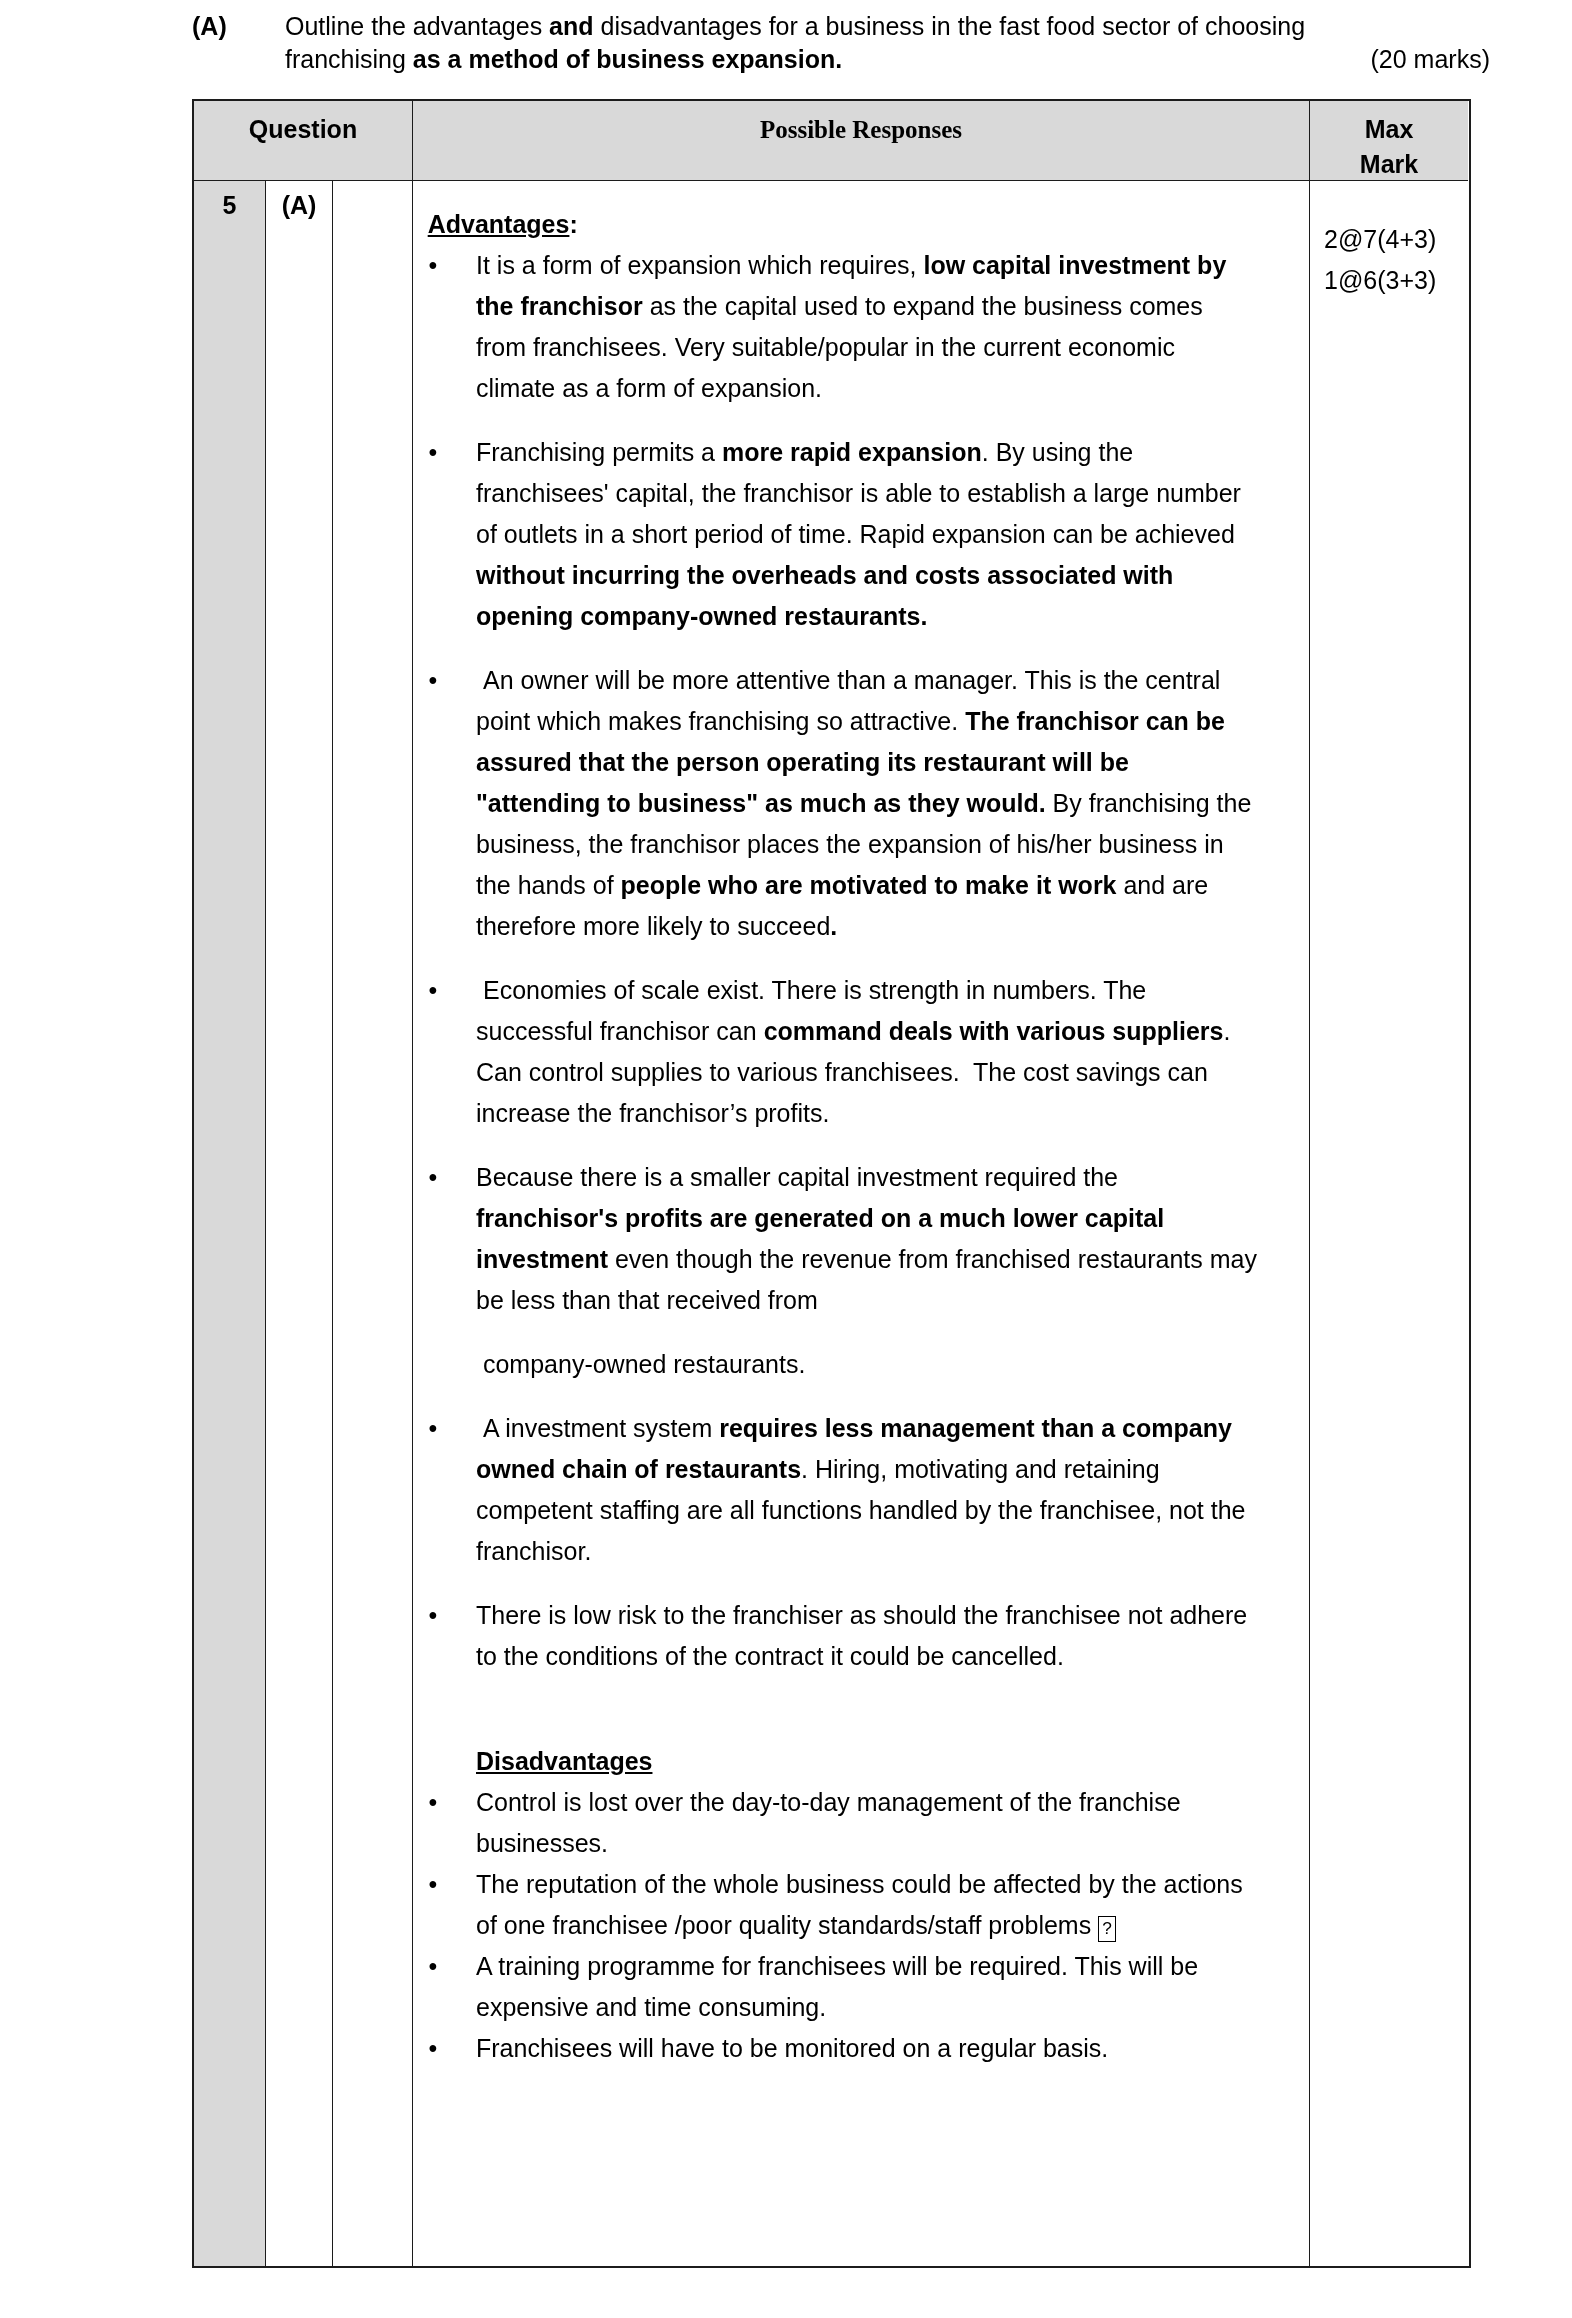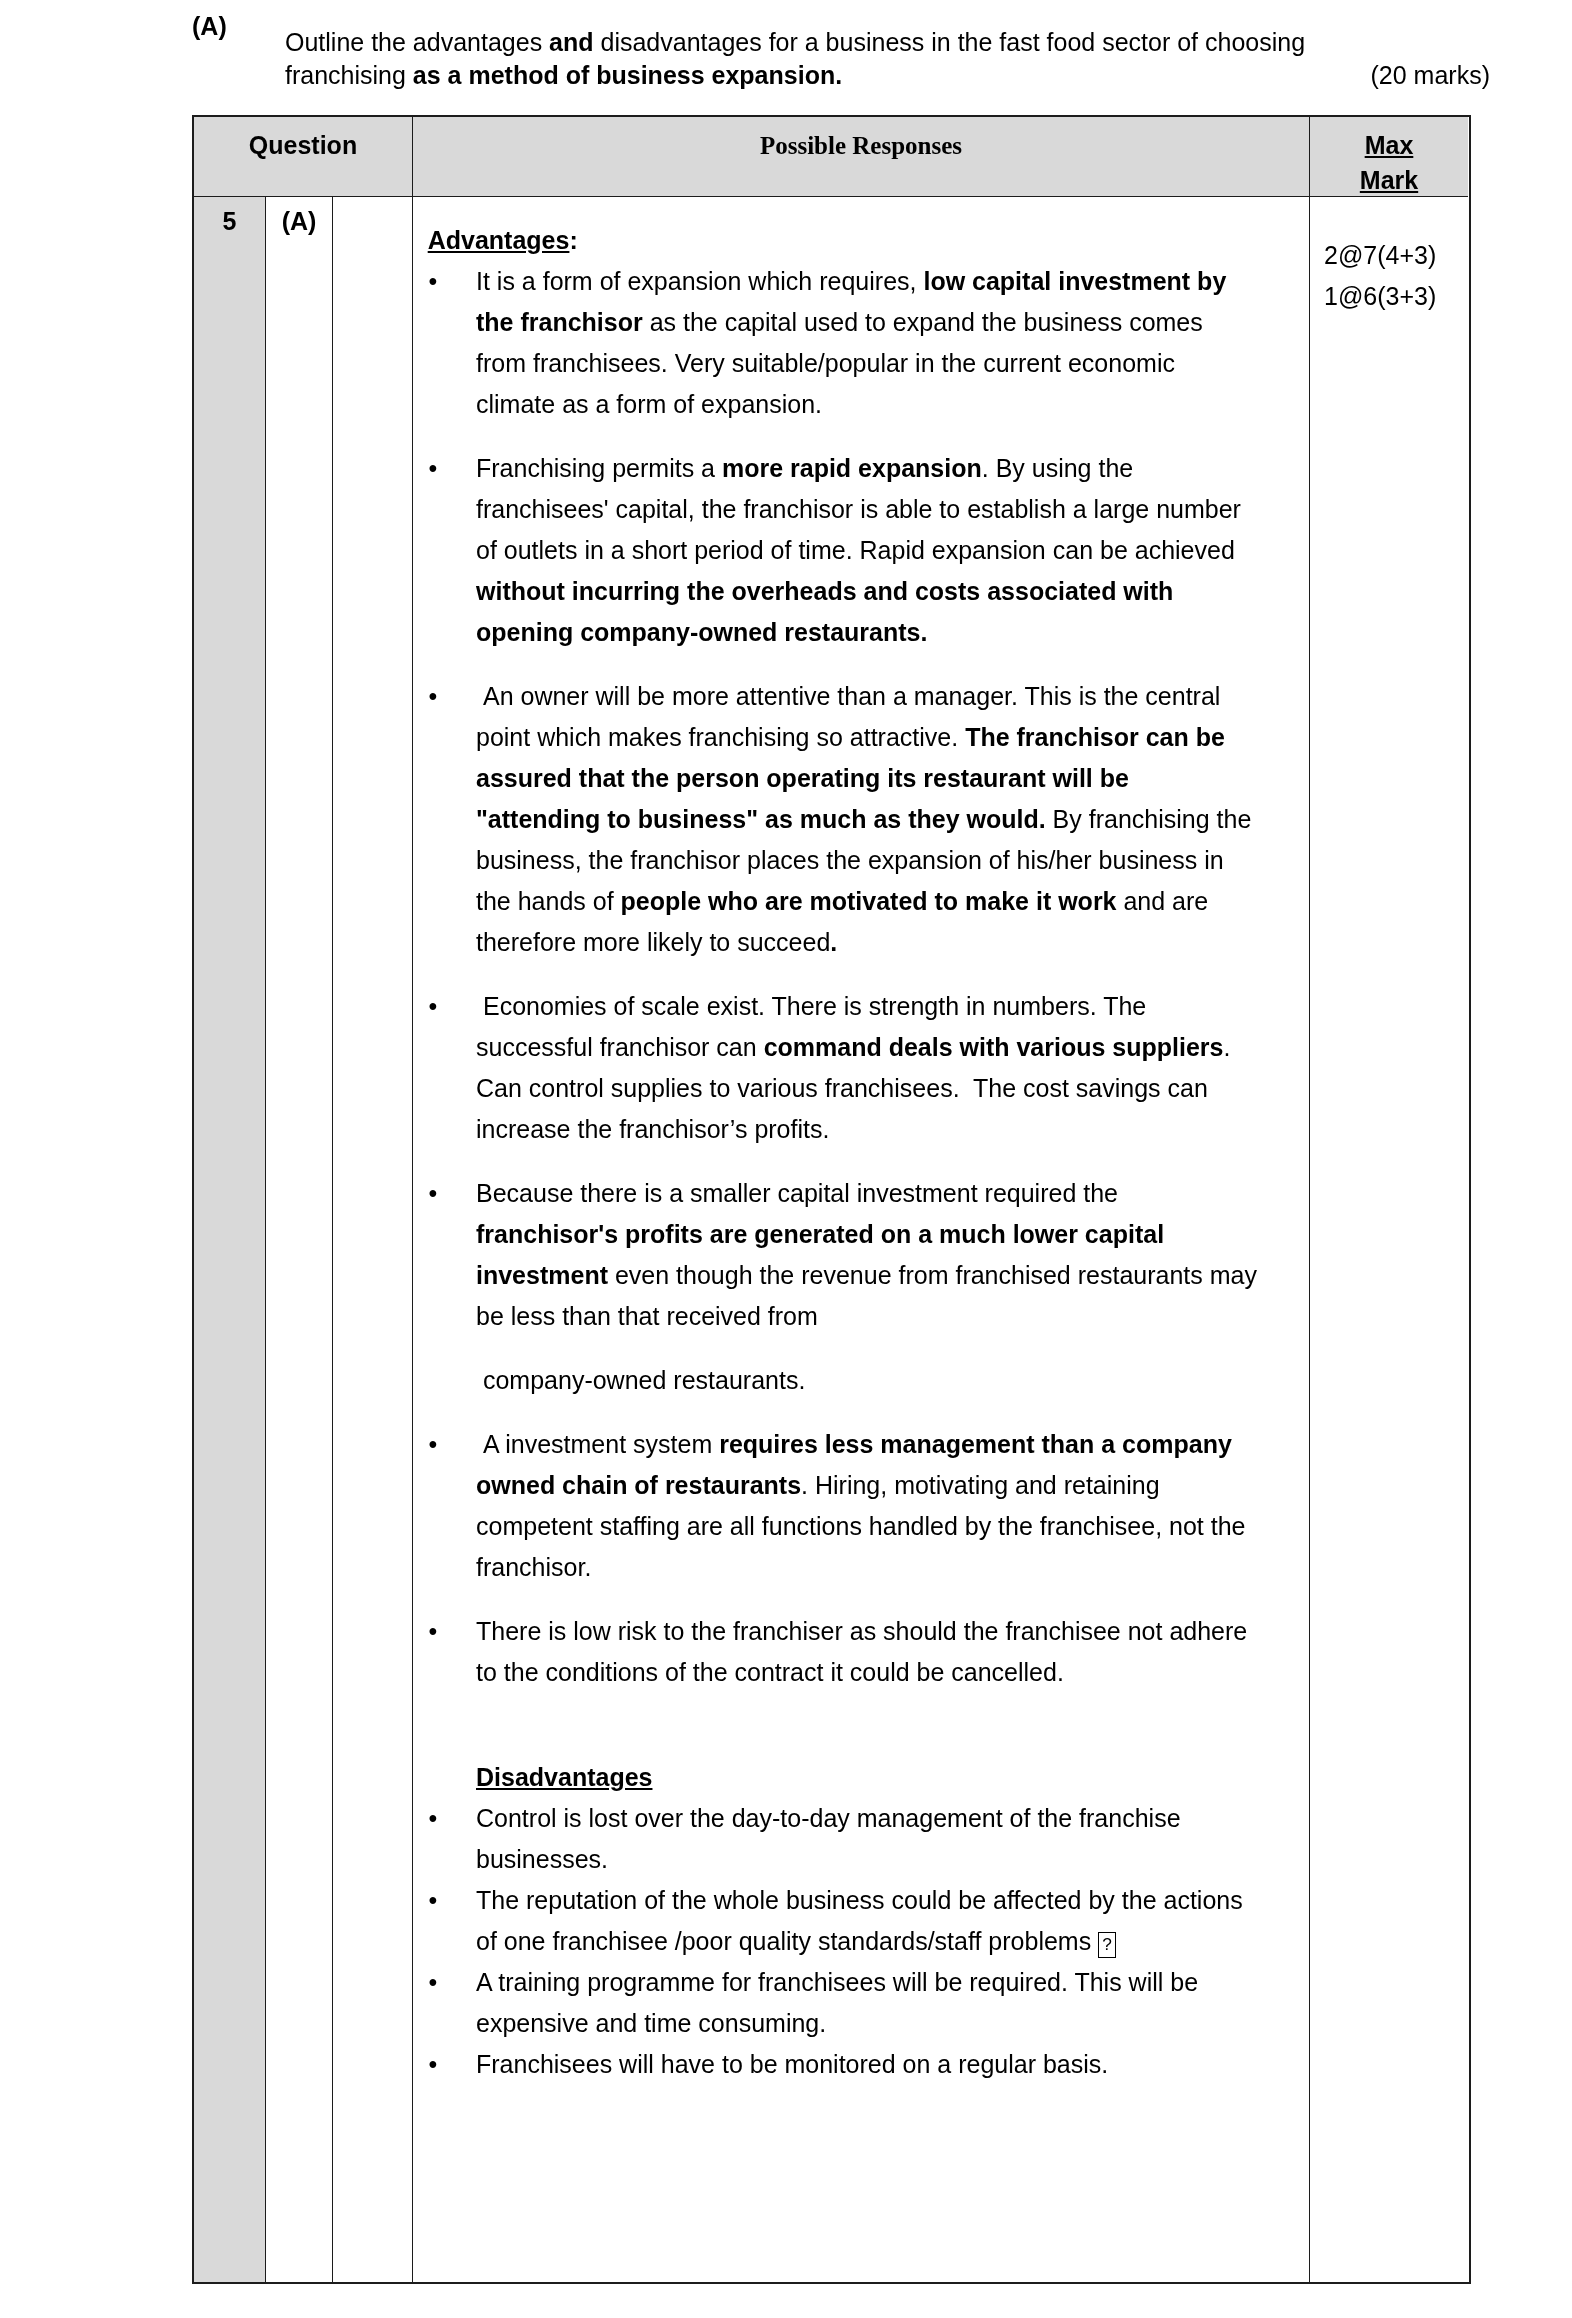--- a/index.html
+++ b/index.html
@@ -17,21 +17,21 @@
 
   
   .intro {
     display:flex;
     margin:10.4px 0 0 192px;
     width:1298px;
     font-size:25px;
     line-height:33px;
   }
   .intro-label { flex:0 0 93px; font-weight:bold; }
-  .intro-body { flex:1;margin-top:16px; }
+  .intro-body { flex:1; }
   .intro-line2 { display:flex; justify-content:space-between; }
 
   
   .mtable {
     margin:23px 0 0 192px;
     width:1279px;
     display:grid;
     grid-template-columns:72px 67px 80px 897px 158px;
     grid-template-rows:80px 2085px;
     border:2.6px solid #1c1c1c;
@@ -41,21 +41,21 @@
   .hc {
     background:#d9d9d9;
     border-bottom:1.7px solid #1c1c1c;
     font-weight:bold;
     text-align:center;
     padding-top:10.4px;
     line-height:35px;
   }
   .hc-question { grid-column:1 / 4; border-right:1.7px solid #1c1c1c; }
   .hc-resp { grid-column:4 / 5; border-right:1.7px solid #1c1c1c;font-family:Liberation Serif, serif; }
-  .hc-mark { grid-column:5 / 6; white-space:pre-line;text-decoration:underline; }
+  .hc-mark { grid-column:5 / 6; white-space:pre-line; }
 
   .bc { background:#ffffff; }
   .c-num {
     background:#d9d9d9;
     border-right:1.7px solid #1c1c1c;
     text-align:center; font-weight:bold;
     padding-top:3.5px;
   }
   .c-part {
     border-right:1.7px solid #1c1c1c;

